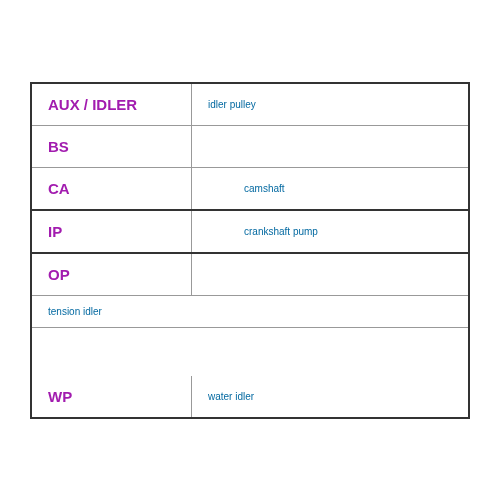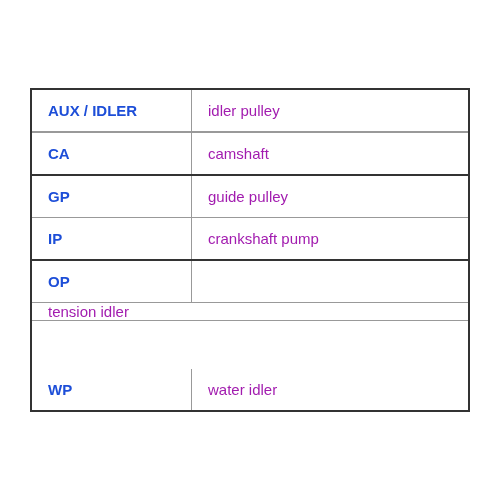--- a/index.html
+++ b/index.html
@@ -23,65 +23,63 @@
       border: 2px solid #333;
     }
 
     .table-row {
       display: flex;
       border-bottom: 1px solid #999;
     }
 
     .table-row.thick-bottom {
       border-bottom: 2px solid #333;
+      gap: 36px;
     }
 
     .table-row:last-child {
       border-bottom: none;
       margin-top: 48px;
     }
 
     .col-abbr {
       width: 160px;
       min-width: 160px;
       padding: 12px 16px;
       border-right: 1px solid #999;
       font-weight: bold;
       font-size: 15px;
-      color: #1d4ed8;
+      color: #a21caf;
       display: flex;
       align-items: center;
     }
 
     .col-desc {
       flex: 1;
-      padding: 0 16px;
-      font-size: 15px;
-      color: #a21caf;
+      padding: 10px 16px;
+      font-size: 10px;
+      color: #0369a1;
       display: flex;
       align-items: center;
     }
   </style>
 </head>
 <body>
 
 <div class="table-container" id="table-root">
 <div class="table-row">
       <div class="col-abbr">AUX / IDLER</div>
       <div class="col-desc">idler pulley</div>
     </div>
     <div class="table-row">
+      <div class="col-abbr">BS</div>
     </div>
     <div class="table-row thick-bottom">
       <div class="col-abbr">CA</div>
       <div class="col-desc">camshaft</div>
-    </div>
-    <div class="table-row">
-      <div class="col-abbr">GP</div>
-      <div class="col-desc">guide pulley</div>
     </div>
     <div class="table-row thick-bottom">
       <div class="col-abbr">IP</div>
       <div class="col-desc">crankshaft pump</div>
     </div>
     <div class="table-row">
       <div class="col-abbr">OP</div>
     </div>
     <div class="table-row">
       <div class="col-desc">tension idler</div>

